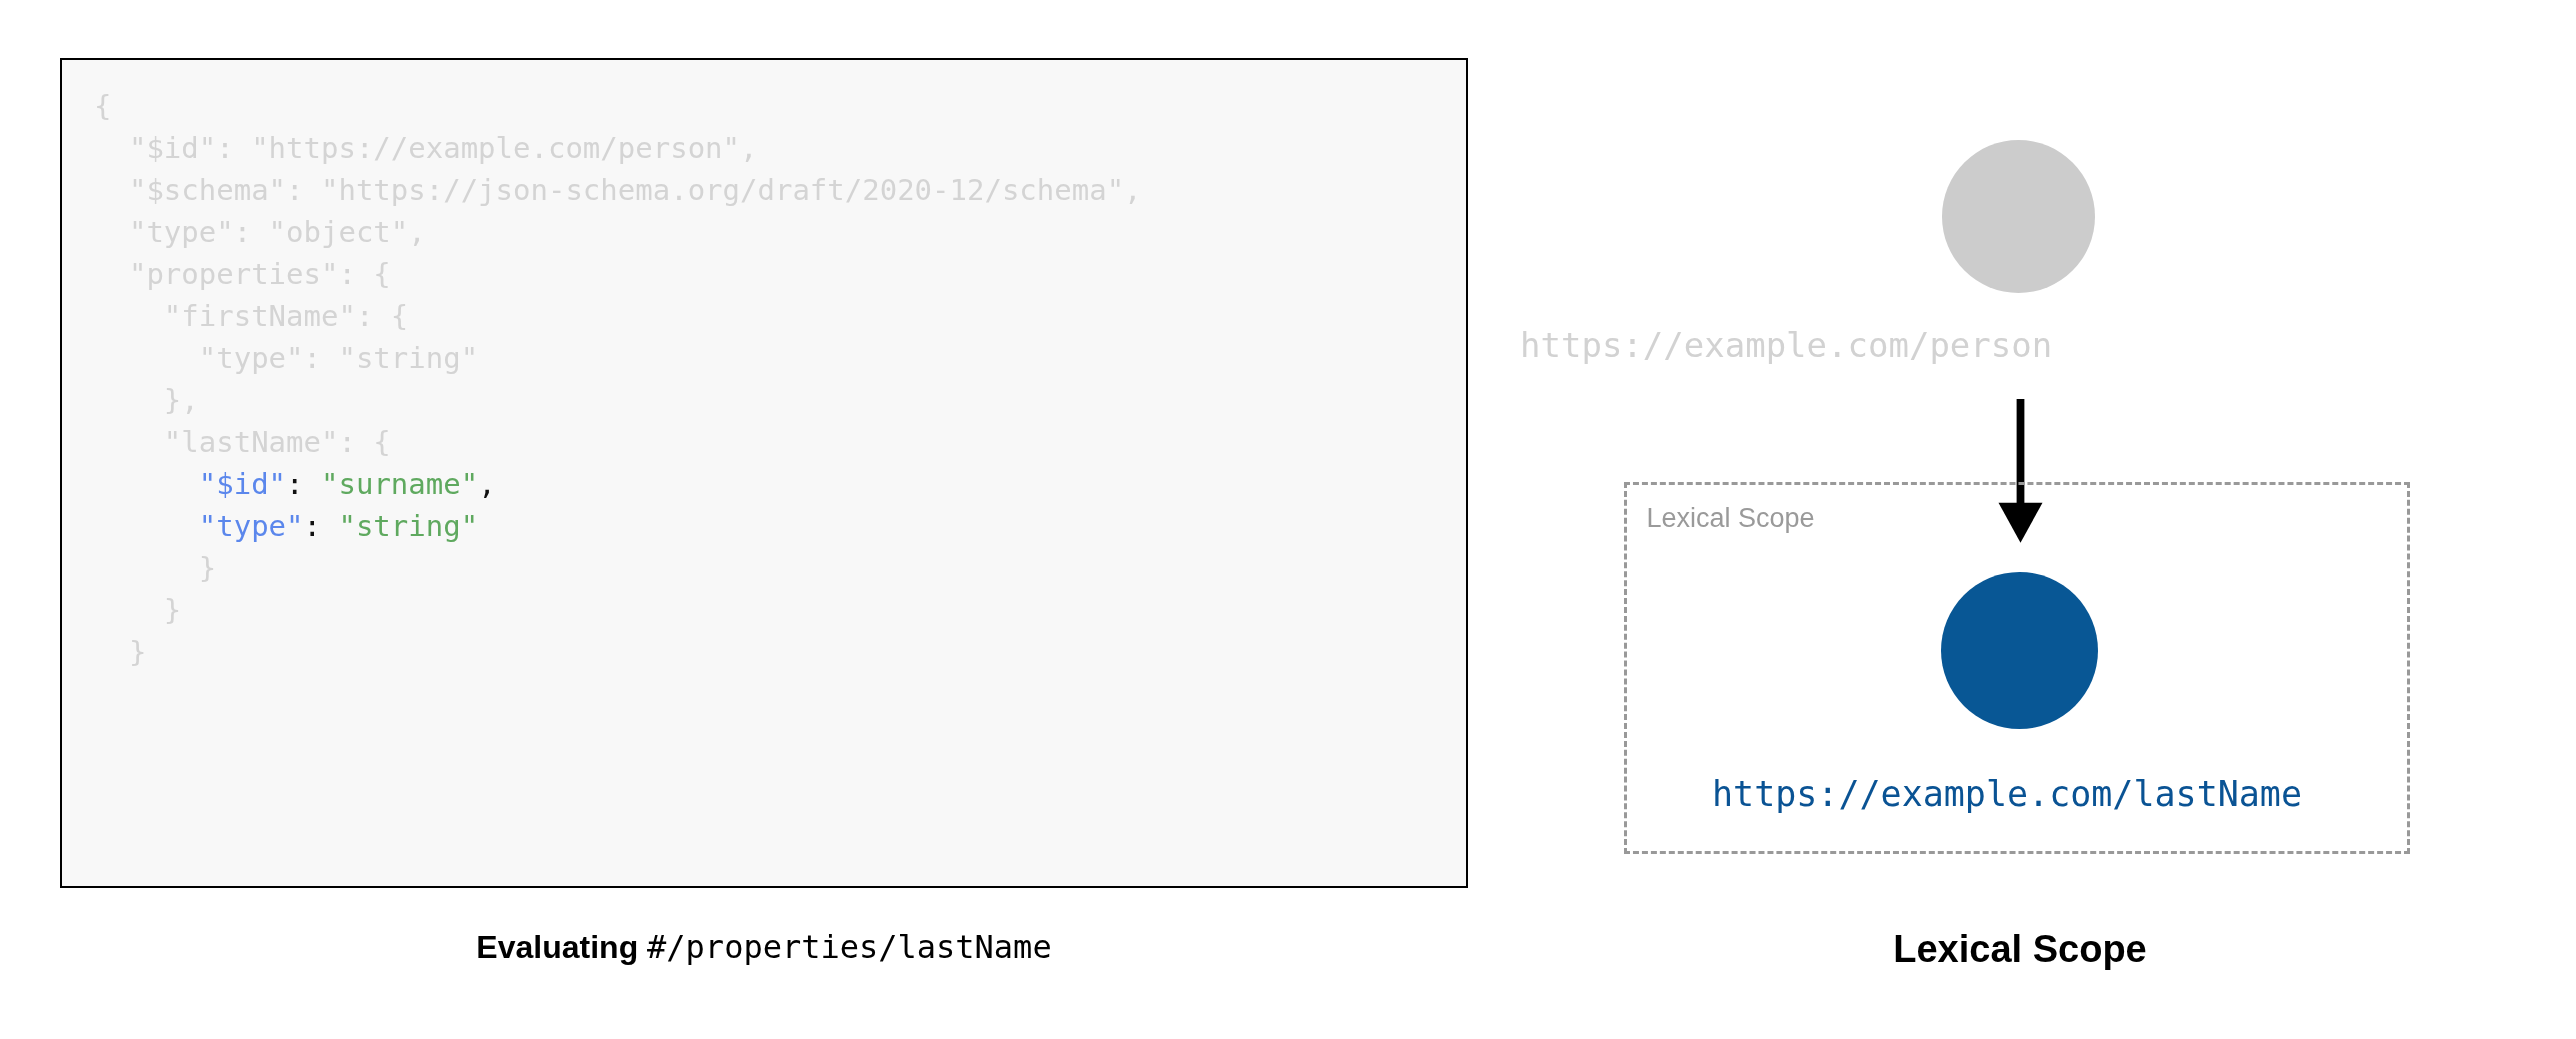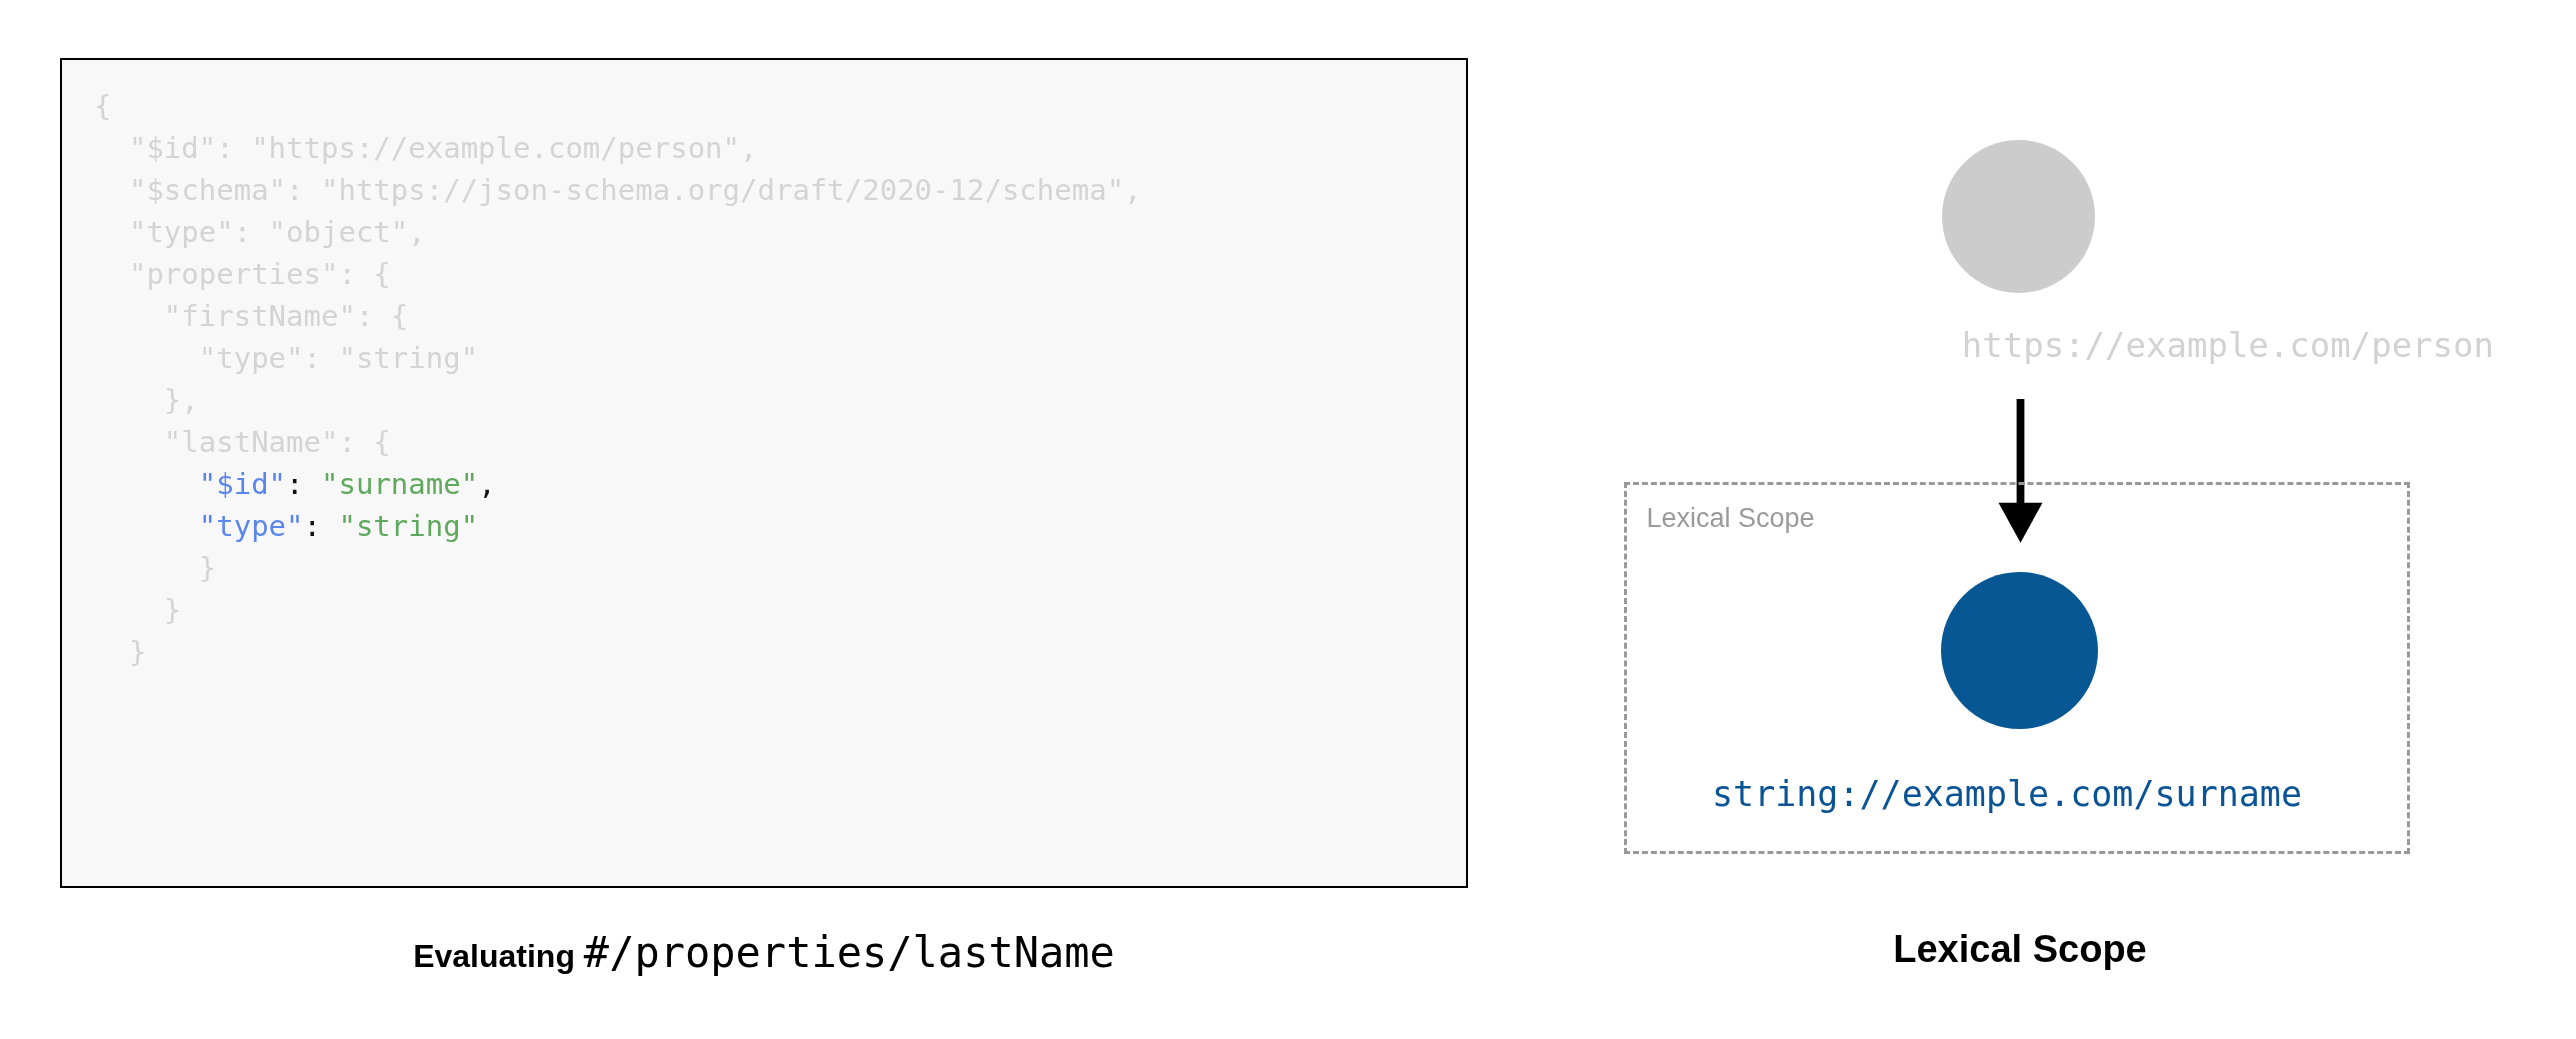--- a/index.html
+++ b/index.html
@@ -62,21 +62,21 @@
     white-space: nowrap;
   }
   #left-caption .cap-bold {
     font-family: "Liberation Sans", sans-serif;
     font-weight: bold;
     font-size: 32px;
   }
   #left-caption .cap-mono {
     font-family: "DejaVu Sans Mono", "Liberation Mono", monospace;
     font-weight: normal;
-    font-size: 42px;
+    font-size: 32px;
   }
 
   
   #right-panel {
     position: absolute;
     left: 1520px;
     top: 0;
     width: 1056px;
     height: 1039px;
   }
@@ -90,21 +90,21 @@
     top: 140px;
     width: 153px;
     height: 153px;
     background: #cccccc;
   }
   #outer-node-label {
     position: absolute;
     left: 0px;
     top: 325px;
     width: 974px;
-    text-align: right;
+    text-align: left;
     font-family: "DejaVu Sans Mono", "Liberation Mono", monospace;
     font-size: 34px;
     color: #d2d2d2;
     white-space: nowrap;
   }
 
   #arrow-svg {
     position: absolute;
     left: 455px;
     top: 399px;
@@ -202,18 +202,18 @@
     <line x1="70" y1="0" x2="70" y2="170" stroke="#000000" stroke-width="12"></line>
     <polygon points="36,160 104,160 70,222" fill="#000000"></polygon>
   </svg>
 
   <div id="lexical-scope-box">
     <div id="lexical-scope-box-label">Lexical Scope</div>
   </div>
 
   <div id="inner-node-circle" class="node-circle"></div>
 
-  <div id="inner-node-label">string://example.com/surname</div>
+  <div id="inner-node-label">https://example.com/lastName</div>
 
   <div id="right-caption">Lexical Scope</div>
 
 </div>
 
 
 </body></html>

